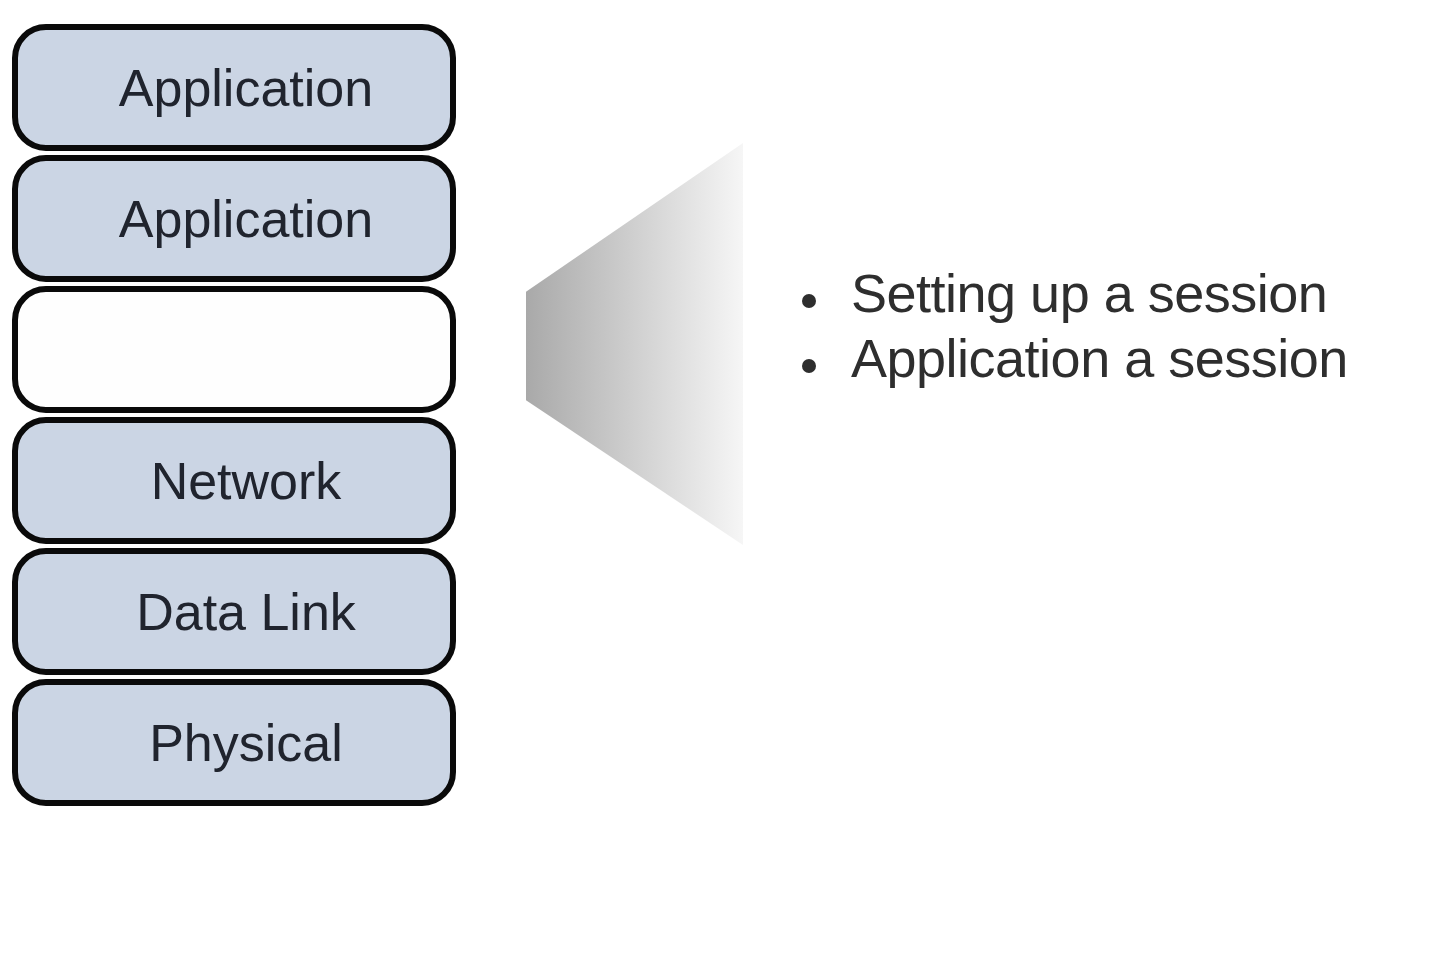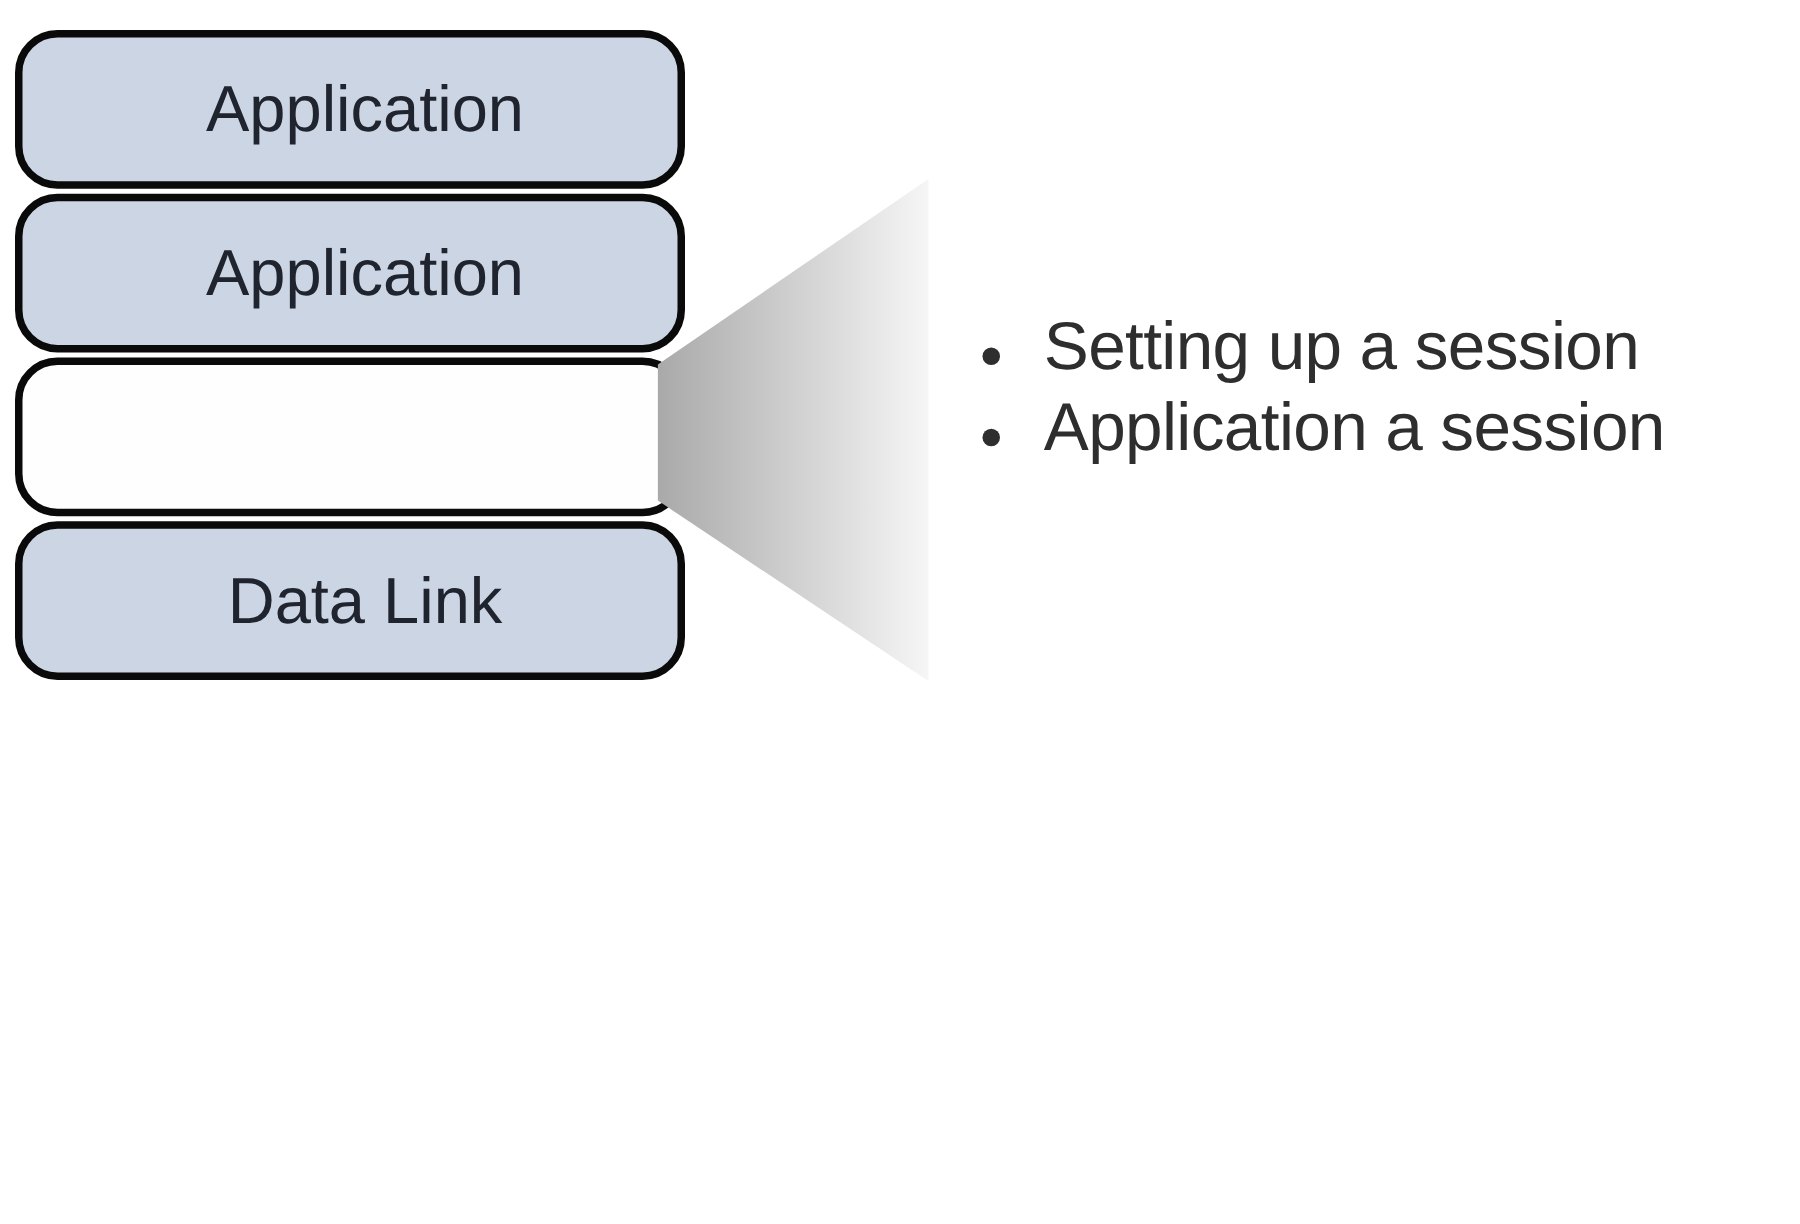--- a/index.html
+++ b/index.html
@@ -19,21 +19,21 @@
   .stack {
     position: absolute;
     left: 12px;
     top: 24px;
     display: flex;
     flex-direction: column;
     gap: 4px;
   }
   .layer {
     box-sizing: border-box;
-    width: 536px;
+    width: 444px;
     height: 127px;
     border: 6px solid var(--layer-border, #0a0a0a);
     border-radius: 34px;
     background: var(--layer-fill, #cbd5e4);
     display: flex;
     align-items: center;
     justify-content: center;
     padding-left: 24px;
   }
   .layer.blank {
@@ -54,21 +54,21 @@
     width: 217px;
     height: 402px;
     background: linear-gradient(to right, var(--wedge-dark, #a9a9a9), var(--wedge-light, #f5f5f5));
     clip-path: polygon(0% 37%, 100% 0%, 100% 100%, 0% 64%);
   }
   
   .bullets {
     position: absolute;
     left: 775px;
     top: 245px;
-    margin: 0;
+    margin: 16px;
     padding: 0;
     list-style: none;
   }
   .bullets li {
     position: relative;
     padding-left: 60px;
     font-size: 54px;
     line-height: 65px;
     letter-spacing: -0.5px;
     color: var(--bullet-text, #2e2e2e);
@@ -93,21 +93,27 @@
       <div class="layer">
         <span class="label">Application</span>
       </div>
       <div class="layer">
         <span class="label">Application</span>
       </div>
       <div class="layer blank">
         <span class="label"></span>
       </div>
       <div class="layer">
+        <span class="label">Network</span>
+      </div>
+      <div class="layer">
         <span class="label">Data Link</span>
+      </div>
+      <div class="layer">
+        <span class="label">Physical</span>
       </div>
     </div>
   <div class="wedge"></div>
   <ul class="bullets" id="bullets">
       <li>Setting up a session</li>
       <li>Application a session</li>
     </ul>
 </div>
 
 </body></html>

